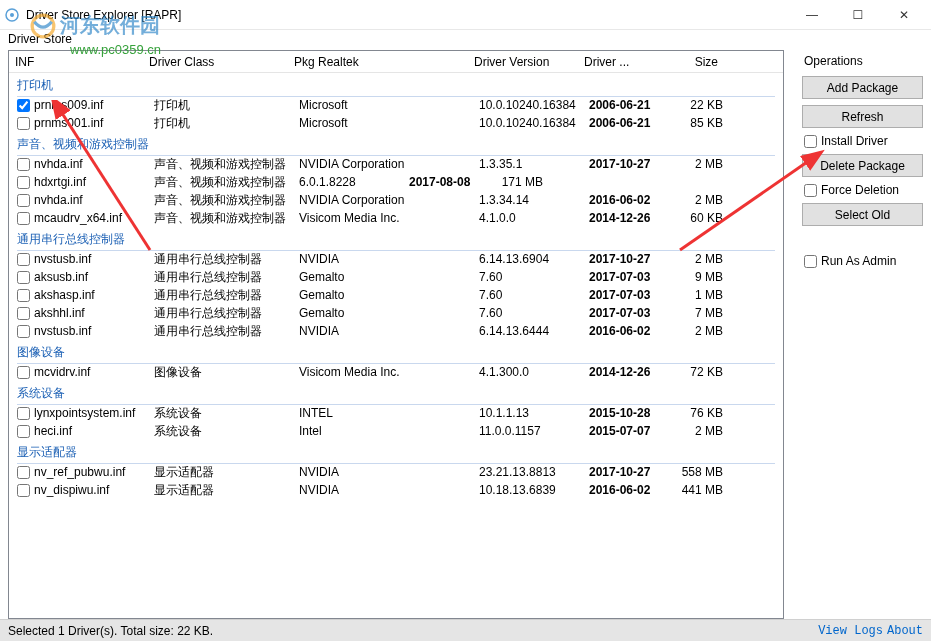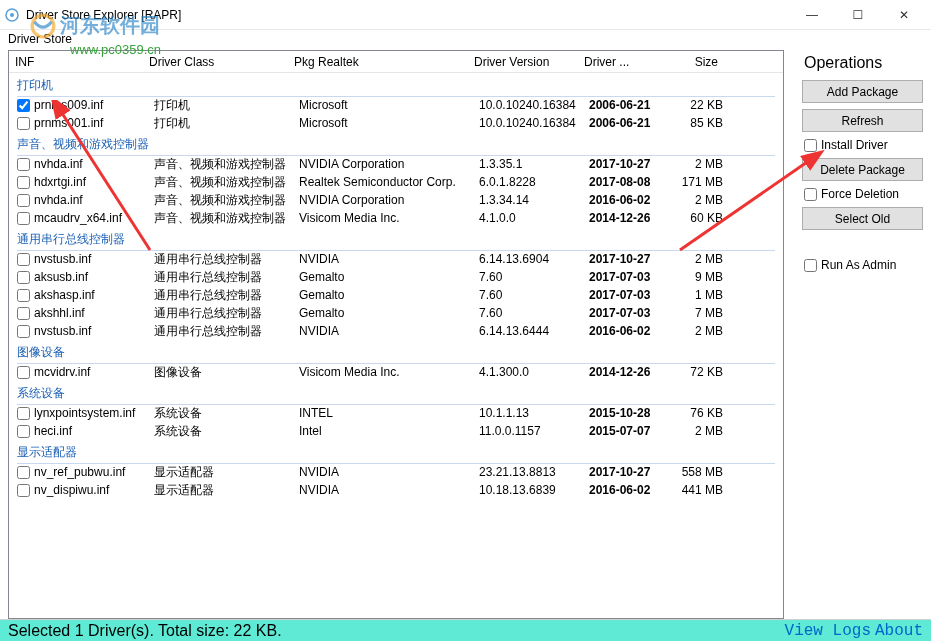--- a/index.html
+++ b/index.html
@@ -73,36 +73,36 @@
   .row .c-prov { width:180px; white-space:nowrap; overflow:hidden; }
   .row .c-ver { width:110px; white-space:nowrap; overflow:hidden; }
   .row .c-date { width:85px; white-space:nowrap;font-weight:bold; }
   .row .c-size { width:55px; text-align:right; padding-right:6px; }
 
   .ops-pane {
     width: 135px;
     padding: 4px 8px 4px 6px;
     display:flex; flex-direction:column; gap:6px;
   }
-  .ops-title { font-size:16px; color:#000; margin-bottom:2px; padding-left:2px;}
+  .ops-title { font-size:12px; color:#000; margin-bottom:2px; padding-left:2px;}
   .ops-btn {
     height:23px; background:#e1e1e1;
     border:1px solid #adadad;
     font-size:12px; color:#000;
     display:flex; align-items:center; justify-content:center;
     cursor:pointer;
   }
   .ops-chk-row { display:flex; align-items:flex-end; gap:4px; font-size:12px; padding-left:2px; }
   .ops-chk-row input { width:13px; height:13px; }
 
   .statusbar {
     height:22px; border-top:1px solid #d0d0d0;
-    background:#5eead4;
+    background:#e5e5e5;
     display:flex; align-items:center; padding:0 8px;
-    font-size:16px; color:#000;
+    font-size:12px; color:#000;
   }
   .statusbar .status-left { flex:1; }
   .status-link { color:#0066cc; margin-left:4px; cursor:pointer;font-family:Liberation Mono, monospace; }
 
   .watermark {
     position:absolute; left:30px; top:12px;
     font-size:20px; color:#2a84c7; opacity:.65;
     font-weight:bold; font-family:"Microsoft YaHei",sans-serif;
     pointer-events:none; z-index:5;
     display:flex; align-items:center; gap:4px;
@@ -201,21 +201,20 @@
           <span class="c-class">声音、视频和游戏控制器</span>
           <span class="c-prov">NVIDIA Corporation</span>
           <span class="c-ver">1.3.35.1</span>
           <span class="c-date">2017-10-27</span>
           <span class="c-size">2 MB</span>
         </div>
         <div class="row">
           <input type="checkbox" class="chk" style="">
           <span class="c-inf">hdxrtgi.inf</span>
           <span class="c-class">声音、视频和游戏控制器</span>
-          <span class="c-prov">Realtek Semiconductor Corp.</span>
           <span class="c-ver">6.0.1.8228</span>
           <span class="c-date">2017-08-08</span>
           <span class="c-size">171 MB</span>
         </div>
         <div class="row">
           <input type="checkbox" class="chk" style="">
           <span class="c-inf">nvhda.inf</span>
           <span class="c-class">声音、视频和游戏控制器</span>
           <span class="c-prov">NVIDIA Corporation</span>
           <span class="c-ver">1.3.34.14</span>

